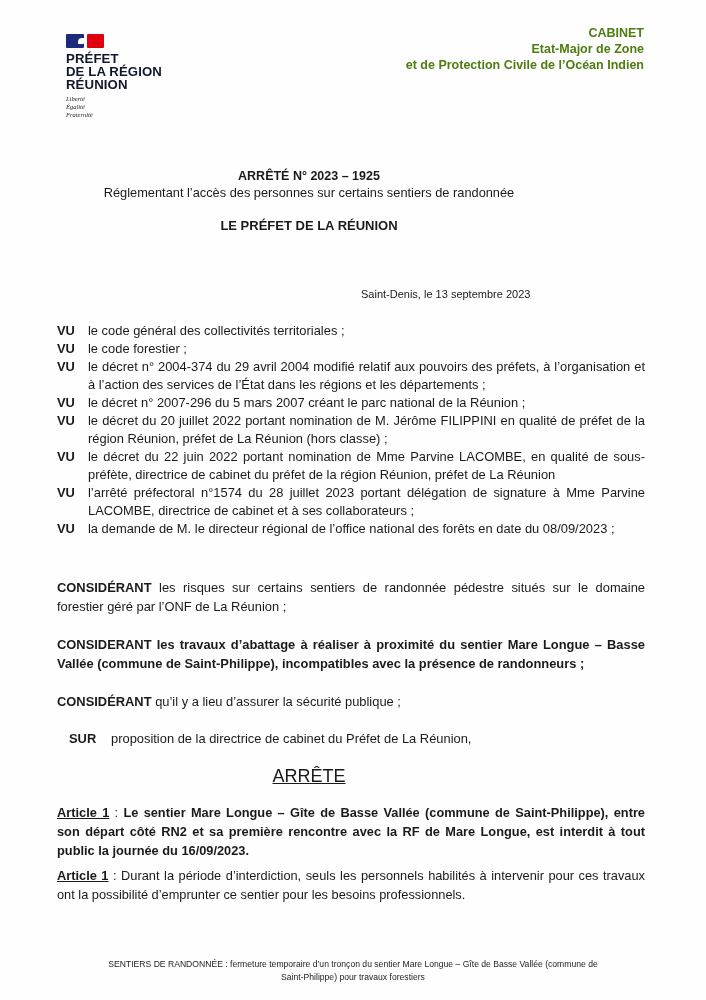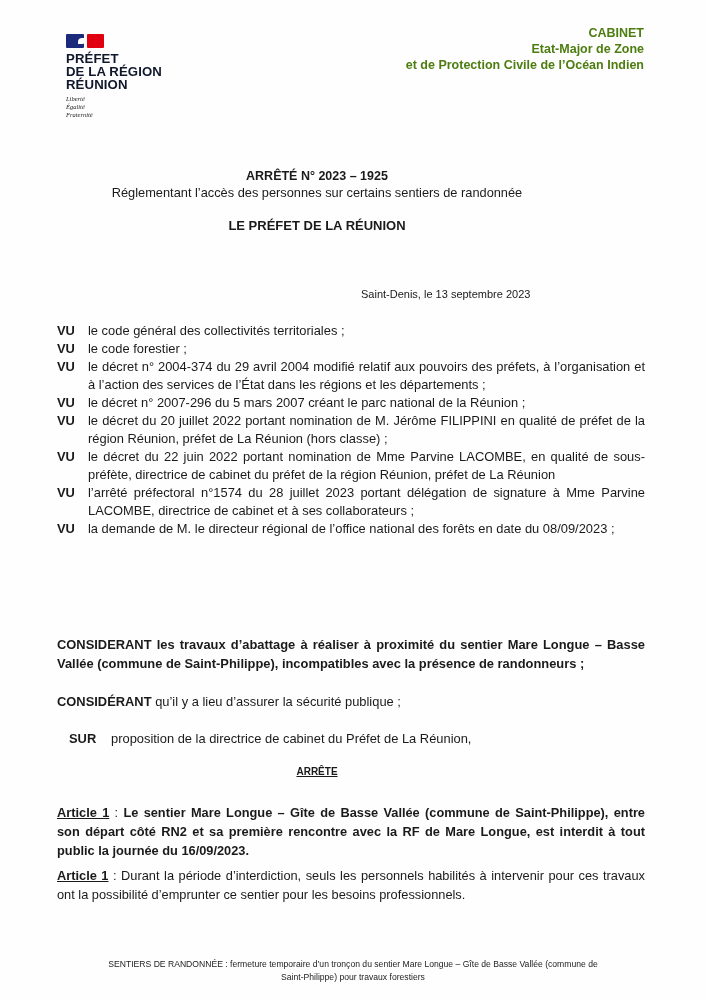--- a/index.html
+++ b/index.html
@@ -17,37 +17,37 @@
   .flag .gap { width: 3px; height: 14px; }
   .flag .red { width: 17px; height: 14px; background: #e1000f; border-radius: 1px; }
   .flag .blue::after { content: ""; position: absolute; right: -2px; top: 4px; width: 8px; height: 6px; background: #ffffff; border-radius: 4px 0 4px 0; }
   .logo-title { font-weight: bold; font-size: 13.2px; line-height: 13.2px; color: #0f172a; letter-spacing: 0.1px; }
   .motto { margin-top: 3px; font-family: "Liberation Serif", "DejaVu Serif", serif; font-style: italic; font-size: 6.5px; line-height: 8px; color: #222; }
 
   
   .hdr-right { position: absolute; right: 62px; top: 25px; text-align: right; font-weight: bold; font-size: 12.5px; line-height: 16px; color: #4d7c0f; }
 
   
-  .center { position: absolute; left: 12px; width: 610px; text-align: center; }
+  .center { position: absolute; left: 4px; width: 610px; text-align: center; }
   .arrete-no { top: 169px; font-weight: bold; font-size: 12.5px; }
   .subtitle { top: 185px; font-size: 12.8px; }
   .prefet { top: 218px; font-weight: bold; font-size: 13px; }
   .place-date { position: absolute; left: 361px; top: 288px; font-size: 11px; }
 
   
   .vu-list { position: absolute; left: 57px; top: 322px; width: 588px; }
   .vu-row { display: flex; font-size: 12.9px; line-height: 18px; }
   .vu-label { width: 31px; flex: none; font-weight: bold; }
   .vu-text { flex: 1; text-align: justify; }
 
   .para { position: absolute; left: 57px; width: 588px; font-size: 12.9px; line-height: 19px; text-align: justify; }
   .b { font-weight: bold; }
   .sur-label { font-weight: bold; display: inline-block; width: 42px; margin-left: 12px; }
 
-  .arrete-head { top: 766px; font-weight: bold; font-size: 10px; text-decoration: underline; }
+  .arrete-head { top: 766px; font-weight: normal; font-size: 18px; text-decoration: underline; }
   .art-label { text-decoration: underline; font-weight: bold; }
 
   .footer { position: absolute; left: 50px; width: 606px; top: 958px; text-align: center; font-size: 8.6px; line-height: 13px; color: #222; }
 </style>
 </head>
 <body>
 
 <div class="page">
 
   <div class="logo">
@@ -105,20 +105,23 @@
     <div class="vu-row">
       <span class="vu-label">VU</span>
       <span class="vu-text">l’arrêté préfectoral n°1574 du 28 juillet 2023 portant délégation de signature à Mme Parvine LACOMBE, directrice de cabinet et à ses collaborateurs ;</span>
     </div>
     <div class="vu-row">
       <span class="vu-label">VU</span>
       <span class="vu-text">la demande de M. le directeur régional de l’office national des forêts en date du 08/09/2023 ;</span>
     </div>
   </div>
 
+  <div class="para" style="top:578px;">
+    <span class="b">CONSIDÉRANT</span><span> les risques sur certains sentiers de randonnée pédestre situés sur le domaine forestier géré par l’ONF de La Réunion ;</span>
+  </div>
   <div class="para b" style="top:635px;">
     <span>CONSIDERANT</span><span> les travaux d’abattage à réaliser à proximité du sentier Mare Longue – Basse Vallée (commune de Saint-Philippe), incompatibles avec la présence de randonneurs ;</span>
   </div>
   <div class="para" style="top:692px;">
     <span class="b">CONSIDÉRANT</span><span> qu’il y a lieu d’assurer la sécurité publique ;</span>
   </div>
 
   <div class="para" style="top:729px;">
     <span class="sur-label">SUR</span><span>proposition de la directrice de cabinet du Préfet de La Réunion,</span>
   </div>

